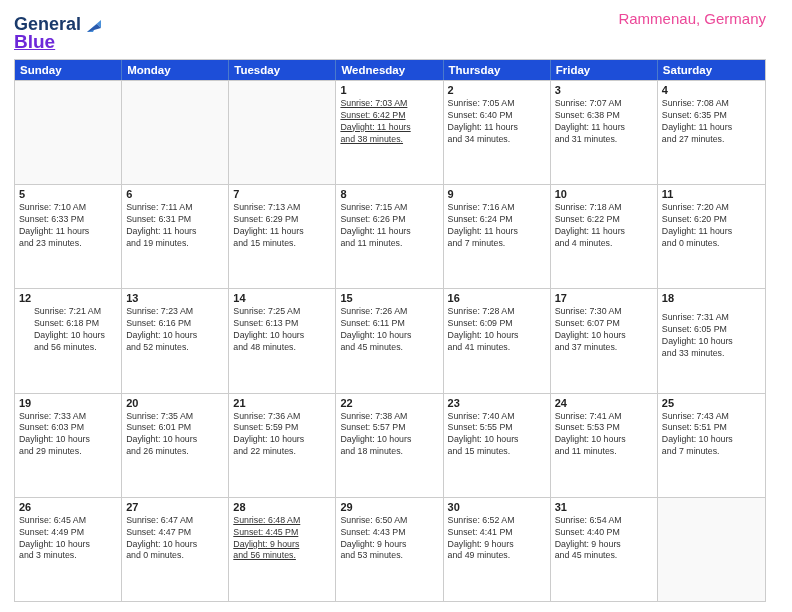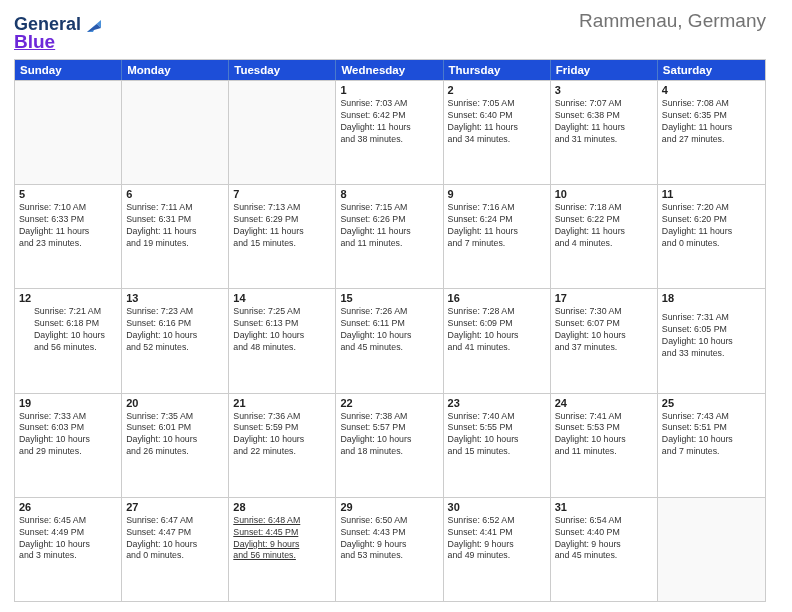--- a/index.html
+++ b/index.html
@@ -41,22 +41,22 @@
     }
     .title-block {
       text-align: right;
     }
     .main-title {
       font-size: 32px;
       font-weight: bold;
       color: #222;
     }
     .subtitle {
-      font-size: 19px;
-      color: #737373;
+      font-size: 15px;
+      color: #ec4899;
     }
     .calendar {
       flex: 1;
       display: flex;
       flex-direction: column;
       border: 1px solid #ccc;
     }
     .cal-header-row {
       display: grid;
       grid-template-columns: repeat(7, 1fr);
@@ -136,21 +136,21 @@
         <div class="cal-header-cell">Friday</div>
         <div class="cal-header-cell">Saturday</div>
       </div>
     <div class="cal-body">
     <div class="cal-row">
           <div class="cal-cell empty"></div>
           <div class="cal-cell empty"></div>
           <div class="cal-cell empty"></div>
           <div class="cal-cell">
             <div class="day-number">1</div>
-            <div class="cell-info" style="white-space: pre-line;">Sunrise: 7:03 AM
+            <div class="cell-info" style="white-space: pre-line; text-decoration: underline;">Sunrise: 7:03 AM
 Sunset: 6:42 PM
 Daylight: 11 hours
 and 38 minutes.</div>
           </div>
           <div class="cal-cell">
             <div class="day-number">2</div>
             <div class="cell-info" style="white-space: pre-line;">Sunrise: 7:05 AM
 Sunset: 6:40 PM
 Daylight: 11 hours
 and 34 minutes.</div>

